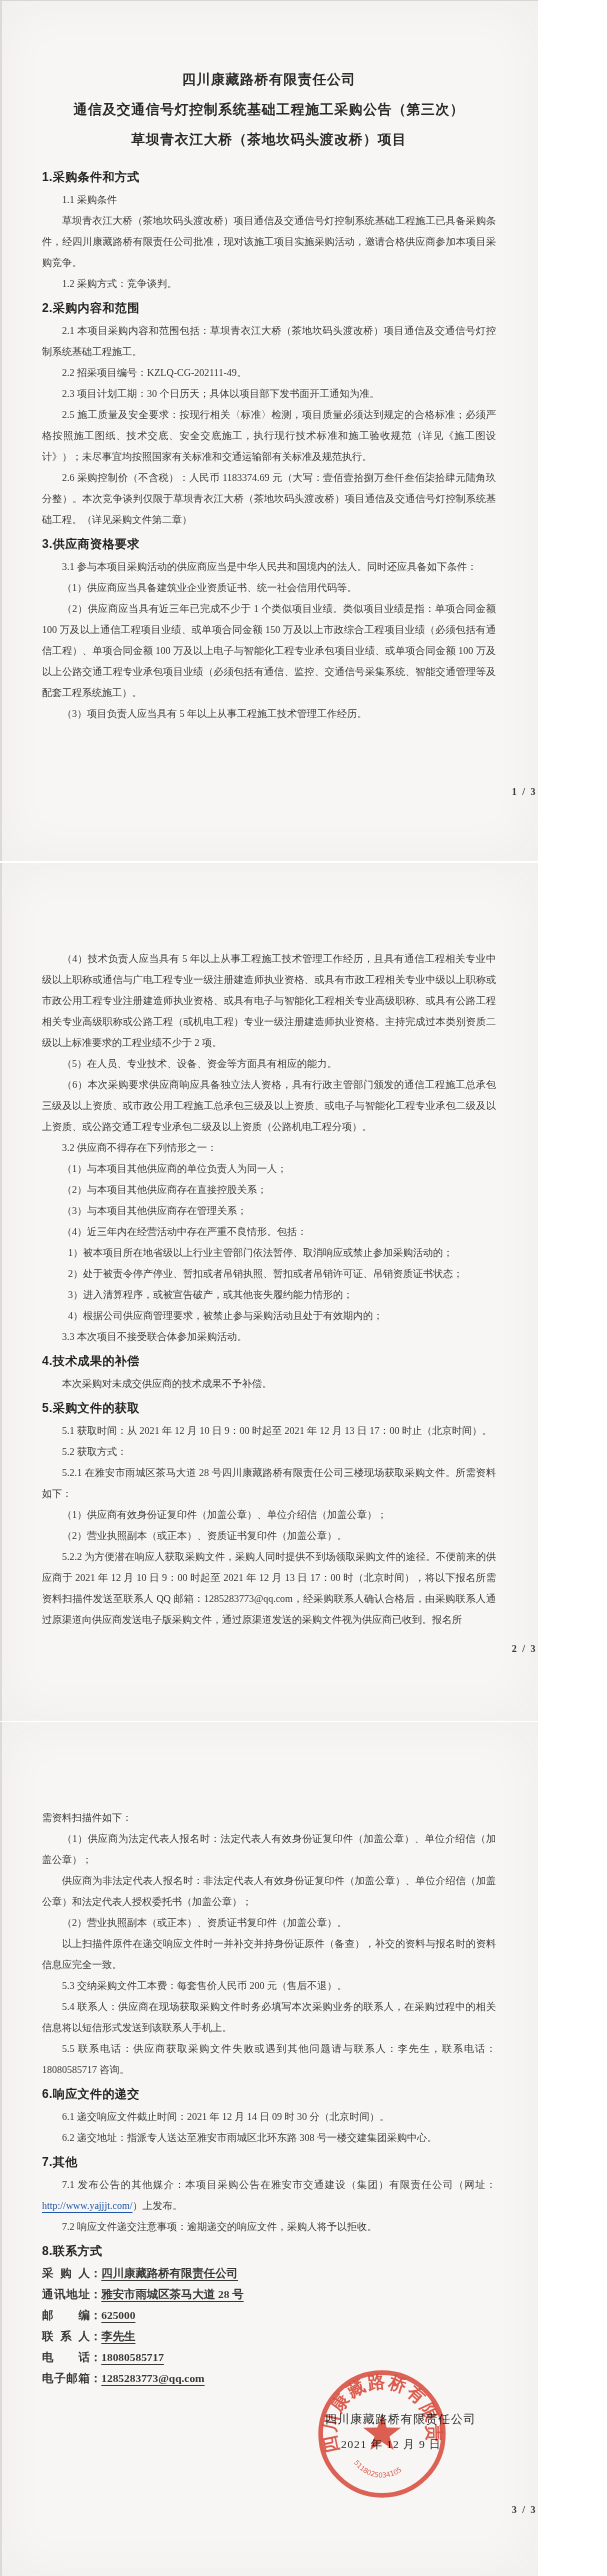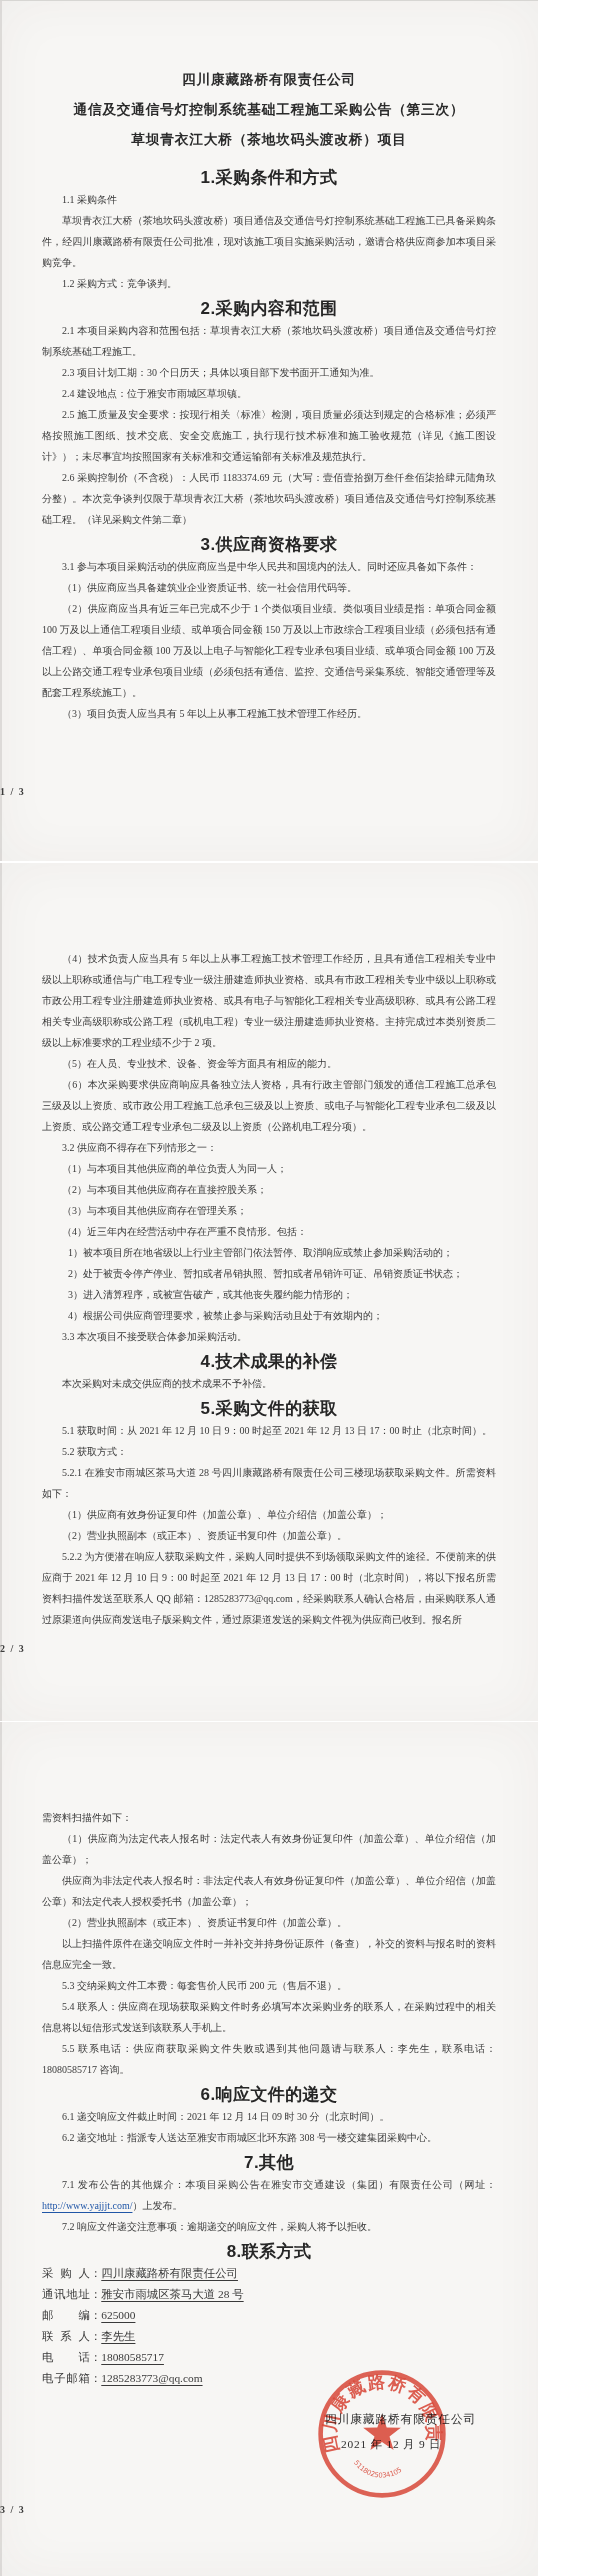--- a/index.html
+++ b/index.html
@@ -35,57 +35,57 @@
     font-weight:bold;
     font-size:13.7px;
     line-height:30px;
     color:#2b2b2b;
     letter-spacing:0.8px;
   }
   .title-line + .h1{margin-top:10.6px;}
   .h1{
     font-family:"Liberation Sans","DejaVu Sans",sans-serif;
     font-weight:bold;
-    font-size:17px;
+    font-size:12px;
     line-height:23px;
     margin:3px 0 0 0;
     color:#262626;
     letter-spacing:0.4px;
-    text-align:center;
   }
   .para{
     margin:0;
     font-size:10px;
     line-height:21px;
     text-align:justify;
     text-indent:2em;
     color:#3a3a3a;
   }
   .para.noindent{text-indent:0;}
   .para.subindent{text-indent:2.6em;}
   .u{text-underline-offset:3px;text-decoration-thickness:0.8px;}
   .link{text-decoration:underline;text-underline-offset:3px;cursor:pointer;}
 
   .contact-row{
     font-size:11.4px;
     line-height:21px;
     color:#3a3a3a;
+    font-weight:bold;
   }
   .clabel{
     display:inline-block;
     width:4.2em;
     text-align:justify;
     text-align-last:justify;
     vertical-align:top;
   }
   .cvalue{text-decoration:underline;text-underline-offset:3px;}
 
   .page-footer{
-    position:absolute;left:0;right:8px;
-    text-align:left;
+    position:absolute;left:0;right:1px;
+    text-align:right;
     font-size:10px;
     color:#3c3c3c;
     letter-spacing:1.5px;
     font-family:"Liberation Serif","DejaVu Serif",serif;
     font-weight:bold;
   }
   #page-1 .page-footer{top:785px;}
   #page-2 .page-footer{top:780px;}
   #page-3 .page-footer{top:782px;}
 
@@ -114,22 +114,22 @@
     <div class="content">
         <div class="title-line"><span>四川康藏路桥有限责任公司</span></div>
         <div class="title-line"><span>通信及交通信号灯控制系统基础工程施工采购公告（第三次）</span></div>
         <div class="title-line"><span>草坝青衣江大桥（茶地坎码头渡改桥）项目</span></div>
         <div class="h1"><span>1.采购条件和方式</span></div>
         <p class="para"><span>1.1 采购条件</span></p>
         <p class="para"><span>草坝青衣江大桥（茶地坎码头渡改桥）项目通信及交通信号灯控制系统基础工程施工已具备采购条件，经四川康藏路桥有限责任公司批准，现对该施工项目实施采购活动，邀请合格供应商参加本项目采购竞争。</span></p>
         <p class="para"><span>1.2 采购方式：竞争谈判。</span></p>
         <div class="h1"><span>2.采购内容和范围</span></div>
         <p class="para"><span>2.1 本项目采购内容和范围包括：草坝青衣江大桥（茶地坎码头渡改桥）项目通信及交通信号灯控制系统基础工程施工。</span></p>
+        <p class="para"><span>2.2 招采项目编号：KZLQ-CG-202111-49。</span></p>
         <p class="para"><span>2.3 项目计划工期：30 个日历天；具体以项目部下发书面开工通知为准。</span></p>
-        <p class="para"><span>2.4 建设地点：位于雅安市雨城区草坝镇。</span></p>
         <p class="para"><span>2.5 施工质量及安全要求：按现行相关〈标准〉检测，项目质量必须达到规定的合格标准；必须严格按照施工图纸、技术交底、安全交底施工，执行现行技术标准和施工验收规范（详见《施工图设计》）；未尽事宜均按照国家有关标准和交通运输部有关标准及规范执行。</span></p>
         <p class="para"><span>2.6 采购控制价（不含税）：人民币 1183374.69 元（大写：壹佰壹拾捌万叁仟叁佰柒拾肆元陆角玖分整）。本次竞争谈判仅限于草坝青衣江大桥（茶地坎码头渡改桥）项目通信及交通信号灯控制系统基础工程。（详见采购文件第二章）</span></p>
         <div class="h1"><span>3.供应商资格要求</span></div>
         <p class="para"><span>3.1 参与本项目采购活动的供应商应当是中华人民共和国境内的法人。同时还应具备如下条件：</span></p>
         <p class="para"><span>（1）供应商应当具备建筑业企业资质证书、统一社会信用代码等。</span></p>
         <p class="para"><span>（2）供应商应当具有近三年已完成不少于 1 个类似项目业绩。类似项目业绩是指：单项合同金额 100 万及以上通信工程项目业绩、或单项合同金额 150 万及以上市政综合工程项目业绩（必须包括有通信工程）、单项合同金额 100 万及以上电子与智能化工程专业承包项目业绩、或单项合同金额 100 万及以上公路交通工程专业承包项目业绩（必须包括有通信、监控、交通信号采集系统、智能交通管理等及配套工程系统施工）。</span></p>
         <p class="para"><span>（3）项目负责人应当具有 5 年以上从事工程施工技术管理工作经历。</span></p>
       </div>
     <div class="page-footer">1 / 3</div>
   </section>

